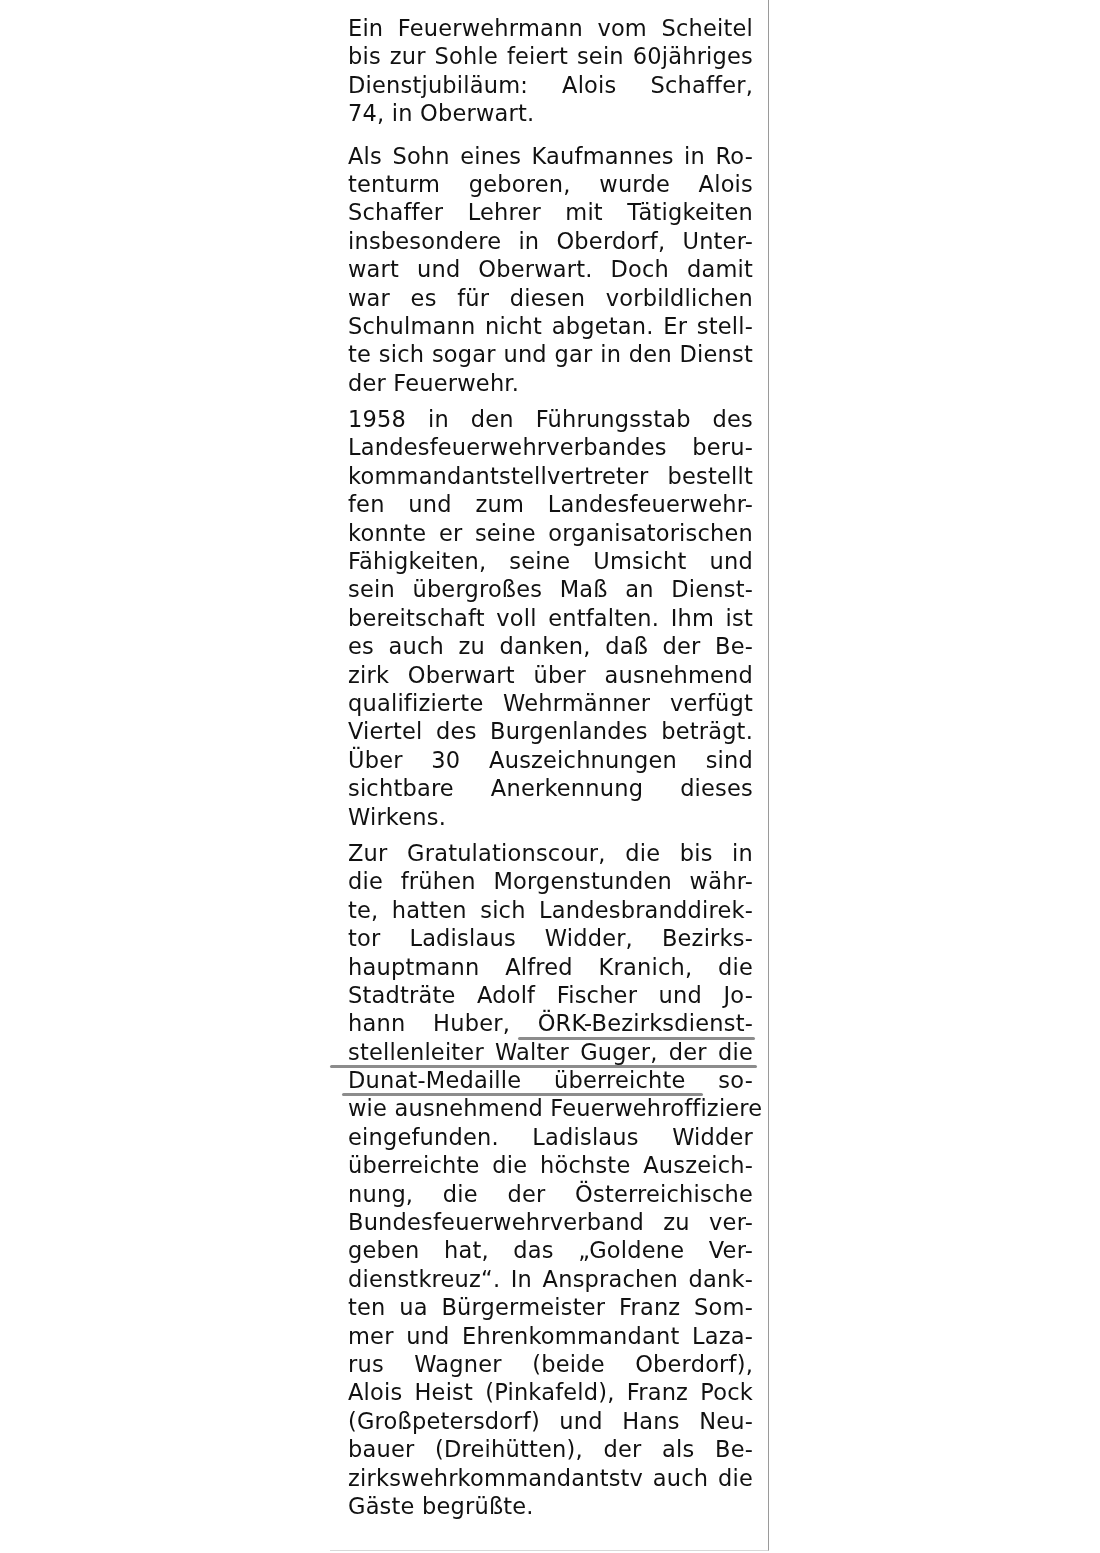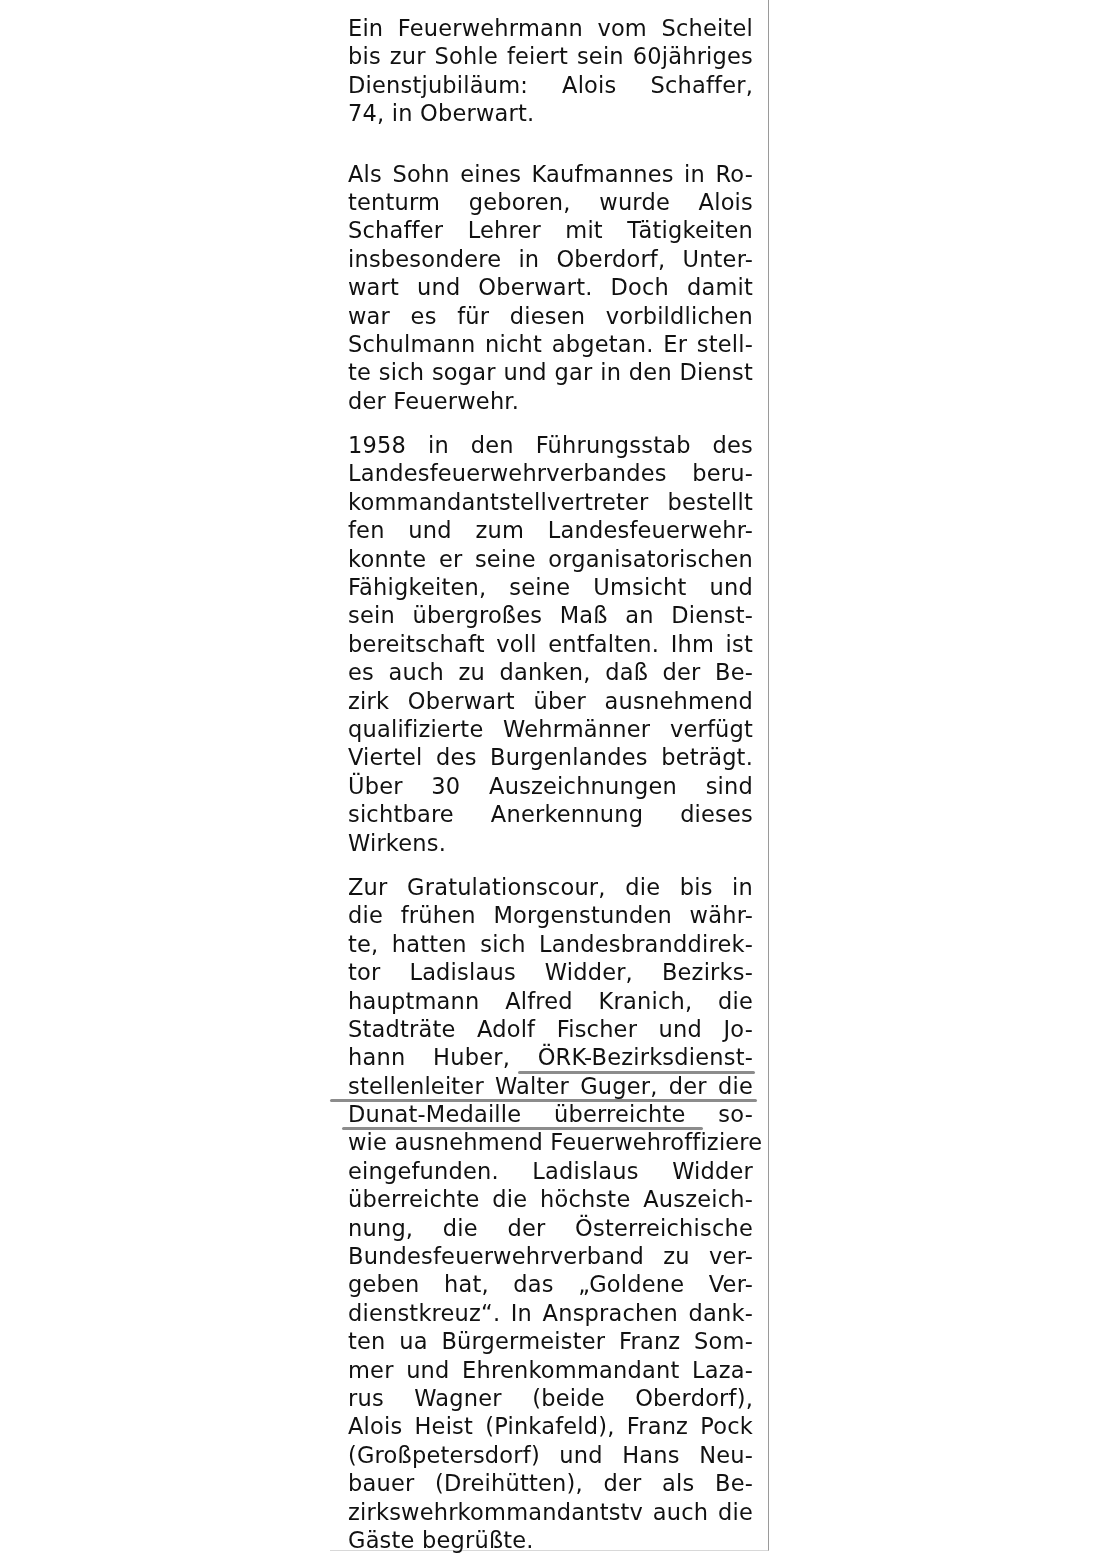--- a/index.html
+++ b/index.html
@@ -40,22 +40,22 @@
     text-align: justify;
     text-align-last: justify;
     height: 28.4px;
   }
   .line.last {
     text-align-last: left;
   }
   .para {
     display: block;
   }
-  .gap-lg { margin-top: 32px; }
-  .gap-sm { margin-top: 16px; }
+  .gap-lg { margin-top: 14px; }
+  .gap-sm { margin-top: 8px; }
   .hl-line {
     position: relative;
   }
   .hl-line::after {
     content: "";
     position: absolute;
     left: var(--hl-l, 0px);
     right: var(--hl-r, 0px);
     bottom: -2px;
     height: 3px;

